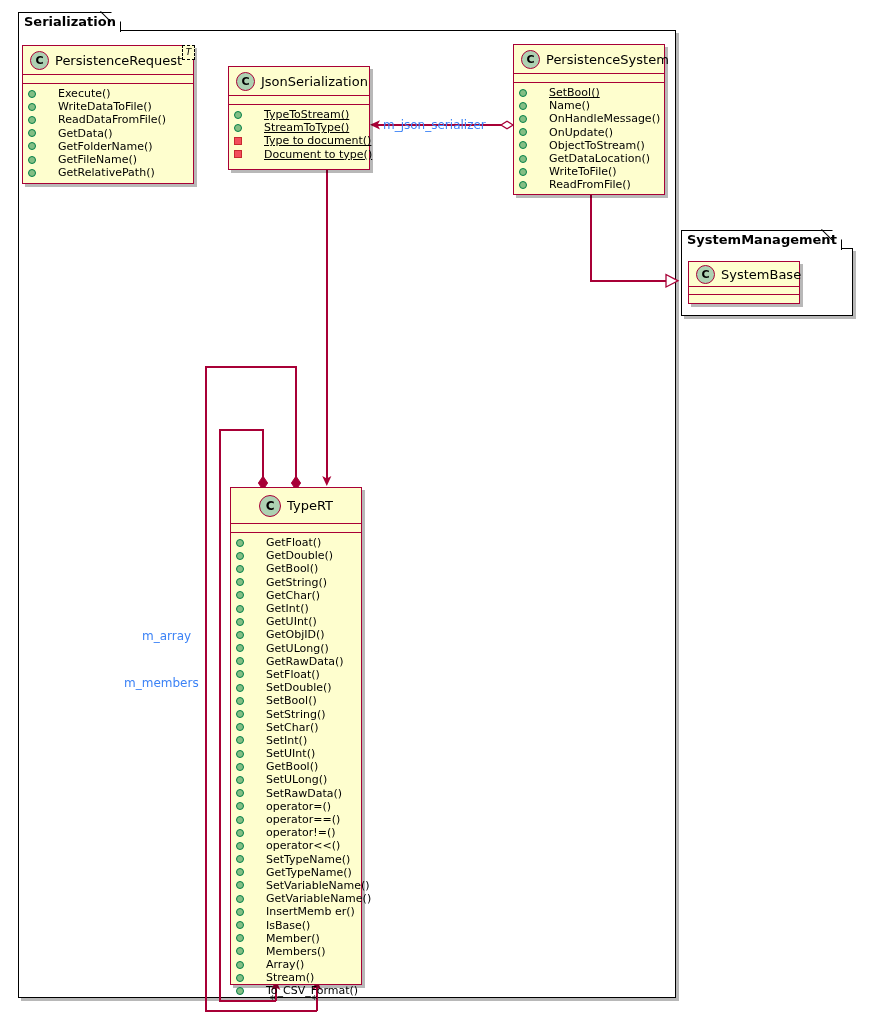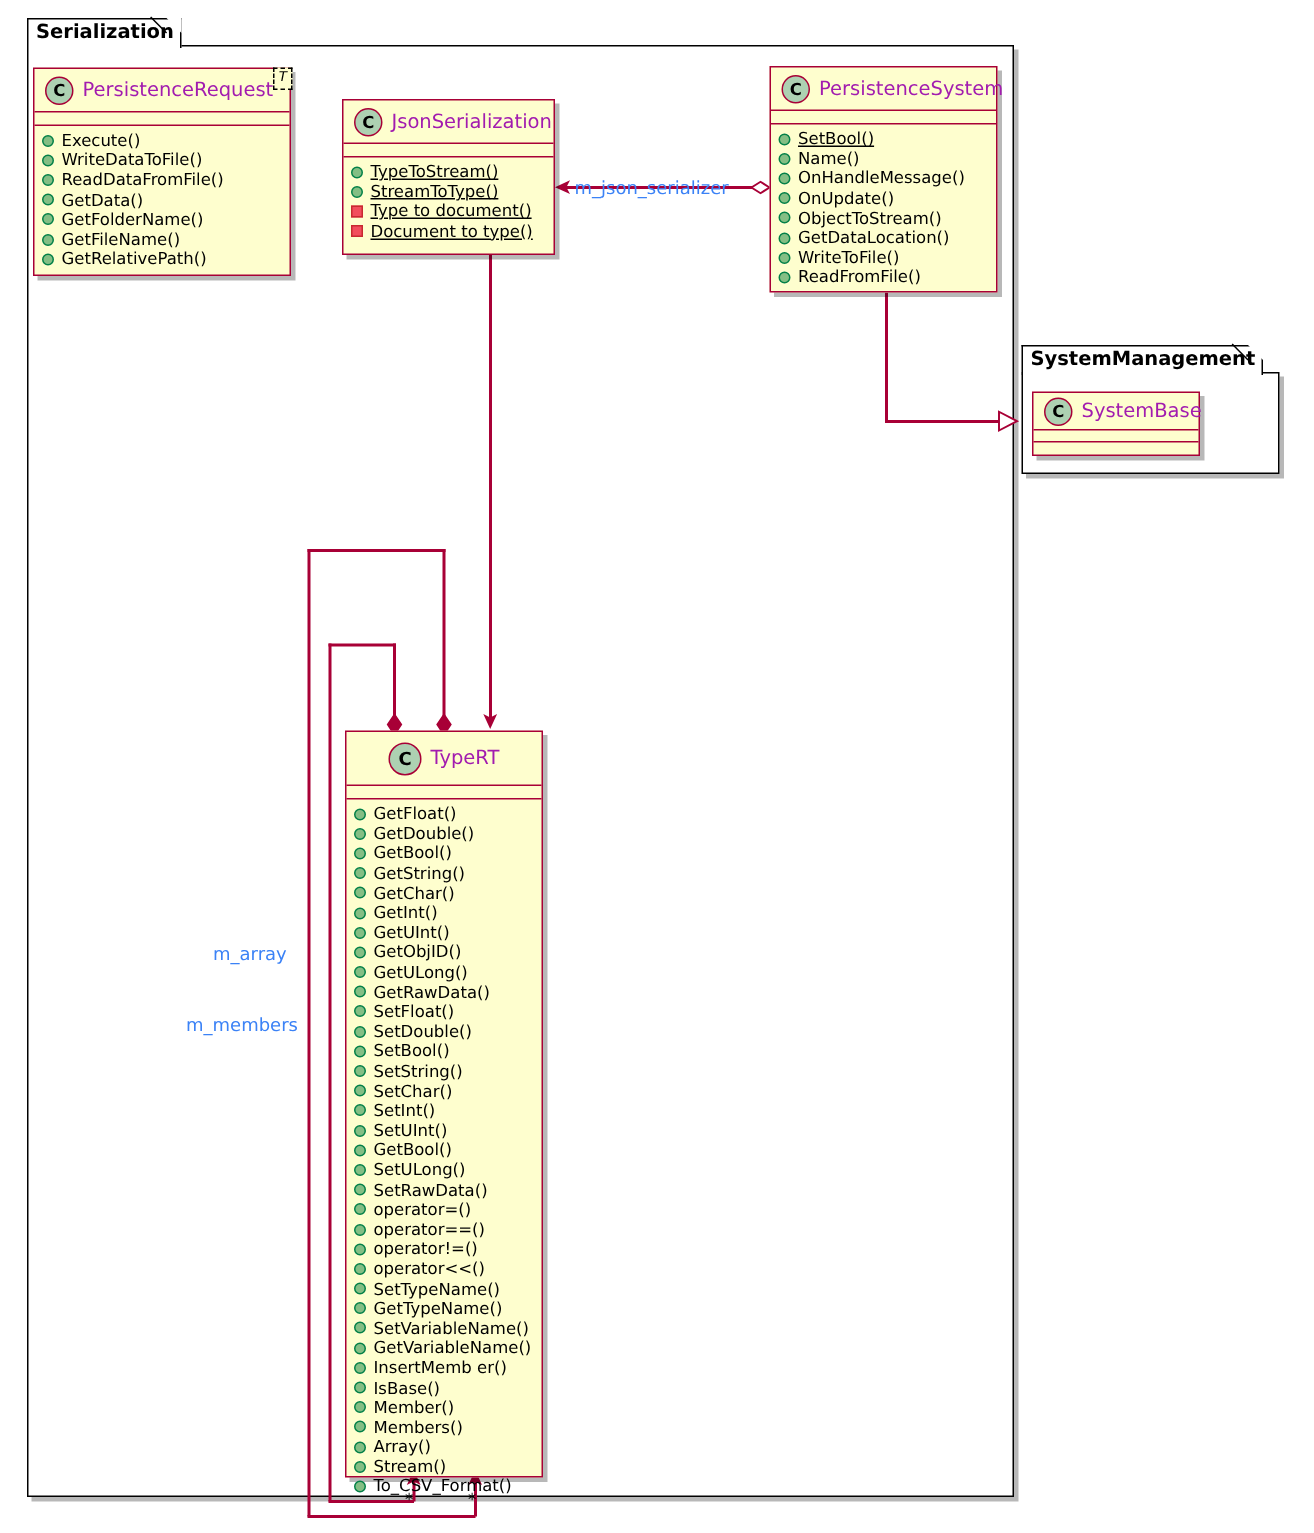--- a/index.html
+++ b/index.html
@@ -77,21 +77,21 @@
     border-bottom: 1.5px solid #A80036;
     display: flex;
     align-items: center;
     justify-content: center;
     gap: 6px;
     padding: 0 7px;
   }
   .cls-title.left { justify-content: flex-start; }
   .cls-name {
     font-size: 13px;
-    color: #a21caf;
+    color: #000000;
     white-space: nowrap;
     text-align: center;
   }
   .cicon {
     width: 17px; height: 17px;
     border-radius: 50%;
     background: #ADD1B2;
     border: 1.3px solid #A80036;
     display: inline-flex;
     align-items: center;
@@ -107,21 +107,21 @@
     height: 9px;
     border-bottom: 1.5px solid #A80036;
   }
   .cls-methods {
     box-sizing: border-box;
     padding: 3px 4px 3px 5px;
   }
   .mrow {
     display: flex;
     align-items: center;
-    gap: 5px;
+    gap: 22px;
     height: 13.2px;
     white-space: nowrap;
   }
   .mark-pub {
     width: 8px; height: 8px;
     border-radius: 50%;
     background: #84BE84;
     border: 1px solid #038048;
     box-sizing: border-box;
     flex: 0 0 auto;

